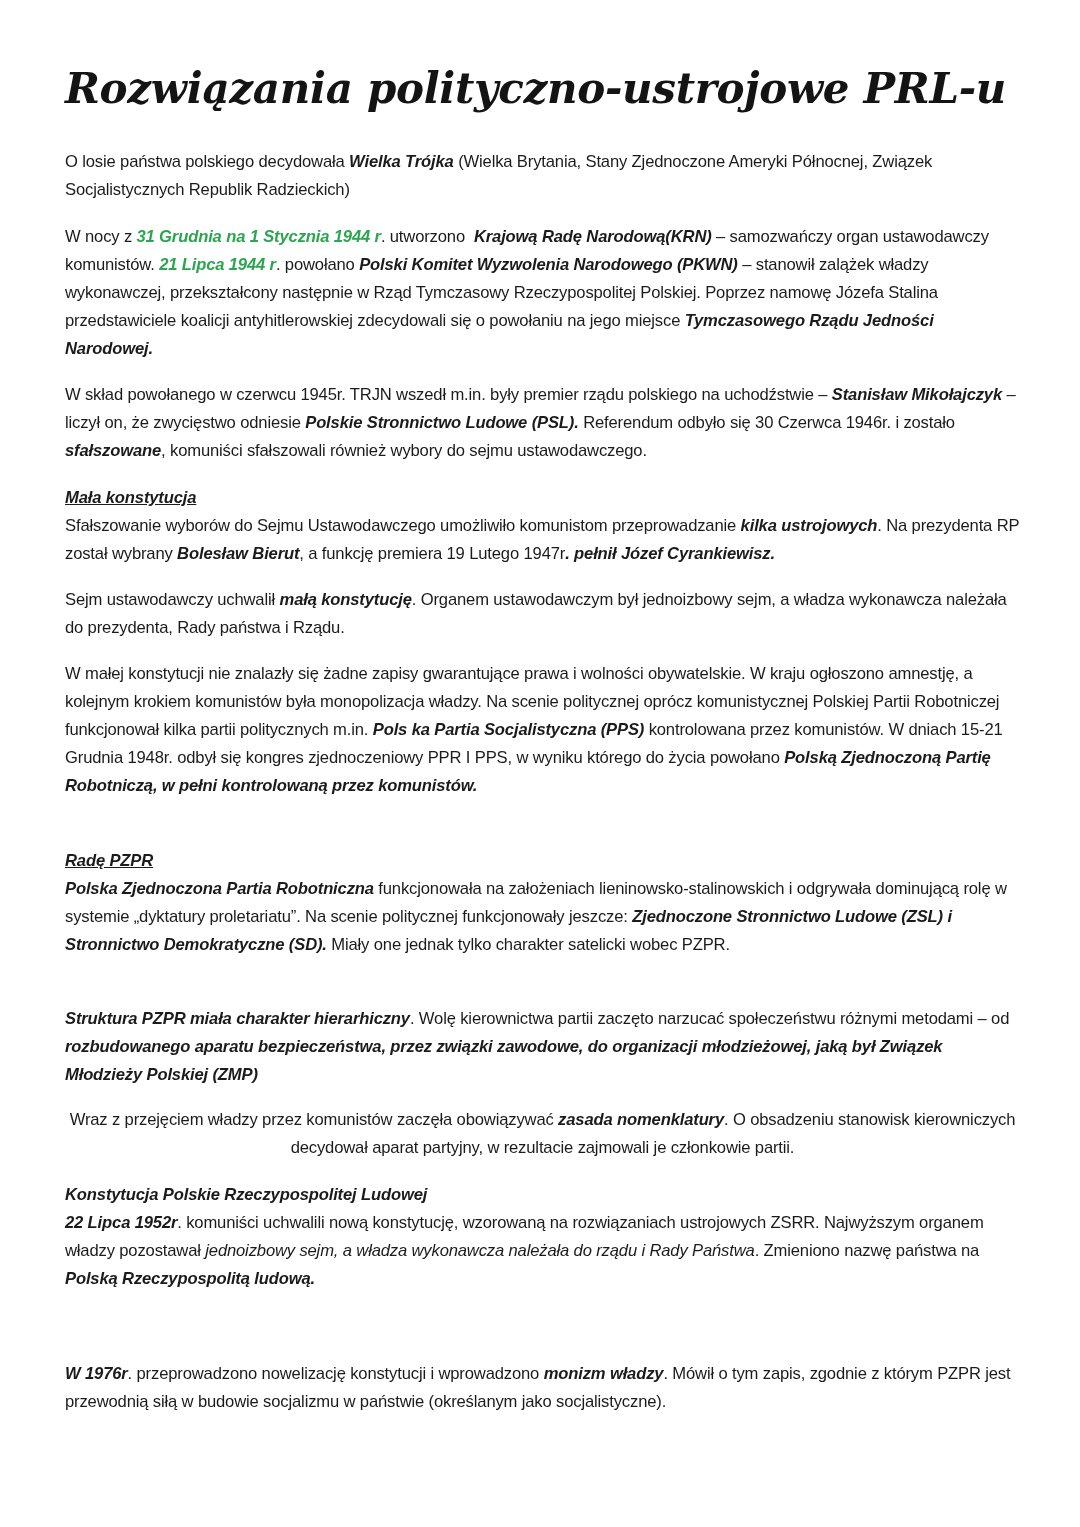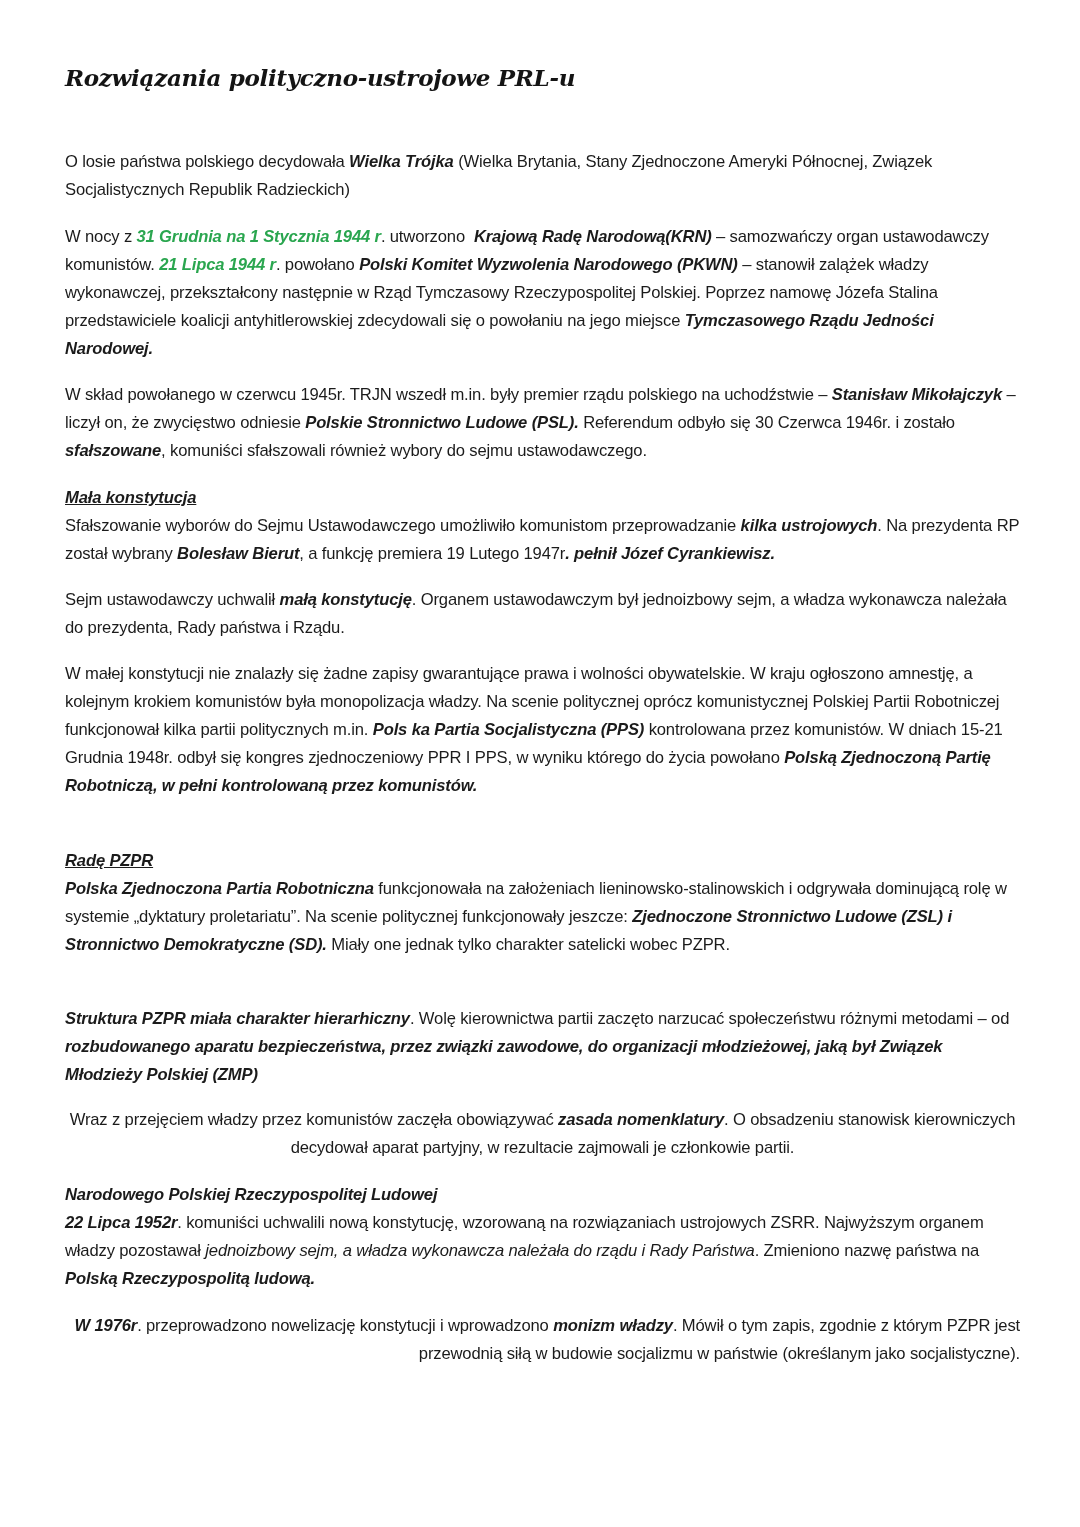--- a/index.html
+++ b/index.html
@@ -4,21 +4,21 @@
   <style>
     html, body { margin: 0; padding: 0; background: #ffffff; }
     body {
       width: 1080px; height: 1527px; overflow: hidden; position: relative;
       font-family: "Liberation Sans", sans-serif; color: #1b1b1b;
     }
     .page { position: absolute; left: 65px; top: 0; width: 960px; }
     .title {
       position: absolute; left: 0; top: 64px; margin: 0;
       font-family: "DejaVu Serif", serif; font-style: italic; font-weight: bold;
-      font-size: 23px; letter-spacing: -0.3px; color: #141414; white-space: nowrap;
+      font-size: 42px; letter-spacing: -0.3px; color: #141414; white-space: nowrap;
     }
     .para {
       position: absolute; left: 0; width: 955px; margin: 0;
       font-size: 16.6px; line-height: 28px; letter-spacing: -0.15px;
     }
     .para span { white-space: pre-wrap; }
     .b { font-weight: bold; margin-top: 24px; }
     .i { font-style: italic; }
     .u { text-decoration: underline; }
     .g { color: #2aa64f; }
@@ -33,17 +33,17 @@
       <p class="para" style="top: 223px;"><span>W nocy z </span><span class="b i g" style="color: rgb(42, 166, 79);">31 Grudnia na 1 Stycznia 1944 r</span><span>. utworzono  </span><span class="b i">Krajową Radę Narodową(KRN)</span><span> – samozwańczy organ ustawodawczy komunistów. </span><span class="b i g" style="color: rgb(42, 166, 79);">21 Lipca 1944 r</span><span>. powołano </span><span class="b i">Polski Komitet Wyzwolenia Narodowego (PKWN)</span><span> – stanowił zalążek władzy wykonawczej, przekształcony następnie w Rząd Tymczasowy Rzeczypospolitej Polskiej. Poprzez namowę Józefa Stalina przedstawiciele koalicji antyhitlerowskiej zdecydowali się o powołaniu na jego miejsce </span><span class="b i">Tymczasowego Rządu Jedności Narodowej.</span></p>
       <p class="para" style="top: 381px;"><span>W skład powołanego w czerwcu 1945r. TRJN wszedł m.in. były premier rządu polskiego na uchodźstwie – </span><span class="b i">Stanisław Mikołajczyk</span><span> – liczył on, że zwycięstwo odniesie </span><span class="b i">Polskie Stronnictwo Ludowe (PSL).</span><span> Referendum odbyło się 30 Czerwca 1946r. i zostało </span><span class="b i">sfałszowane</span><span>, komuniści sfałszowali również wybory do sejmu ustawodawczego.</span></p>
       <p class="para" style="top: 484px;"><span class="b i u">Mała konstytucja</span><span>
 Sfałszowanie wyborów do Sejmu Ustawodawczego umożliwiło komunistom przeprowadzanie </span><span class="b i">kilka ustrojowych</span><span>. Na prezydenta RP został wybrany </span><span class="b i">Bolesław Bierut</span><span>, a funkcję premiera 19 Lutego 1947r</span><span class="b i">. pełnił Józef Cyrankiewisz.</span></p>
       <p class="para" style="top: 586px;"><span>Sejm ustawodawczy uchwalił </span><span class="b i">małą konstytucję</span><span>. Organem ustawodawczym był jednoizbowy sejm, a władza wykonawcza należała do prezydenta, Rady państwa i Rządu.</span></p>
       <p class="para" style="top: 660px;"><span>W małej konstytucji nie znalazły się żadne zapisy gwarantujące prawa i wolności obywatelskie. W kraju ogłoszono amnestję, a kolejnym krokiem komunistów była monopolizacja władzy. Na scenie politycznej oprócz komunistycznej Polskiej Partii Robotniczej funkcjonował kilka partii politycznych m.in. </span><span class="b i">Pols ka Partia Socjalistyczna (PPS)</span><span> kontrolowana przez komunistów. W dniach 15-21 Grudnia 1948r. odbył się kongres zjednoczeniowy PPR I PPS, w wyniku którego do życia powołano </span><span class="b i">Polską Zjednoczoną Partię Robotniczą, w pełni kontrolowaną przez komunistów.</span></p>
       <p class="para" style="top: 847px;"><span class="b i u">Radę PZPR</span><span>
 </span><span class="b i">Polska Zjednoczona Partia Robotniczna</span><span> funkcjonowała na założeniach lieninowsko-stalinowskich i odgrywała dominującą rolę w systemie „dyktatury proletariatu”. Na scenie politycznej funkcjonowały jeszcze: </span><span class="b i">Zjednoczone Stronnictwo Ludowe (ZSL) i Stronnictwo Demokratyczne (SD).</span><span> Miały one jednak tylko charakter satelicki wobec PZPR.</span></p>
       <p class="para" style="top: 1005px;"><span class="b i">Struktura PZPR miała charakter hierarhiczny</span><span>. Wolę kierownictwa partii zaczęto narzucać społeczeństwu różnymi metodami – od </span><span class="b i">rozbudowanego aparatu bezpieczeństwa, przez związki zawodowe, do organizacji młodzieżowej, jaką był Związek Młodzieży Polskiej (ZMP)</span></p>
       <p class="para" style="top: 1106px; text-align: center;"><span>Wraz z przejęciem władzy przez komunistów zaczęła obowiązywać </span><span class="b i">zasada nomenklatury</span><span>. O obsadzeniu stanowisk kierowniczych decydował aparat partyjny, w rezultacie zajmowali je członkowie partii.</span></p>
-      <p class="para" style="top: 1181px;"><span class="b i">Narodowego Polskiej Rzeczypospolitej Ludowej</span><span>
+      <p class="para" style="top: 1181px;"><span class="b i">Konstytucja Polskie Rzeczypospolitej Ludowej</span><span>
 </span><span class="b i">22 Lipca 1952r</span><span>. komuniści uchwalili nową konstytucję, wzorowaną na rozwiązaniach ustrojowych ZSRR. Najwyższym organem władzy pozostawał </span><span class="i">jednoizbowy sejm, a władza wykonawcza należała do rządu i Rady Państwa</span><span>. Zmieniono nazwę państwa na </span><span class="b i">Polską Rzeczypospolitą ludową.</span></p>
-      <p class="para" style="top: 1312px; text-align: right;"><span class="b i">W 1976r</span><span>. przeprowadzono nowelizację konstytucji i wprowadzono </span><span class="b i">monizm władzy</span><span>. Mówił o tym zapis, zgodnie z którym PZPR jest przewodnią siłą w budowie socjalizmu w państwie (określanym jako socjalistyczne).</span></p>
+      <p class="para" style="top: 1360px;"><span class="b i">W 1976r</span><span>. przeprowadzono nowelizację konstytucji i wprowadzono </span><span class="b i">monizm władzy</span><span>. Mówił o tym zapis, zgodnie z którym PZPR jest przewodnią siłą w budowie socjalizmu w państwie (określanym jako socjalistyczne).</span></p>
     </div>
 </div>
 
 </body></html>

